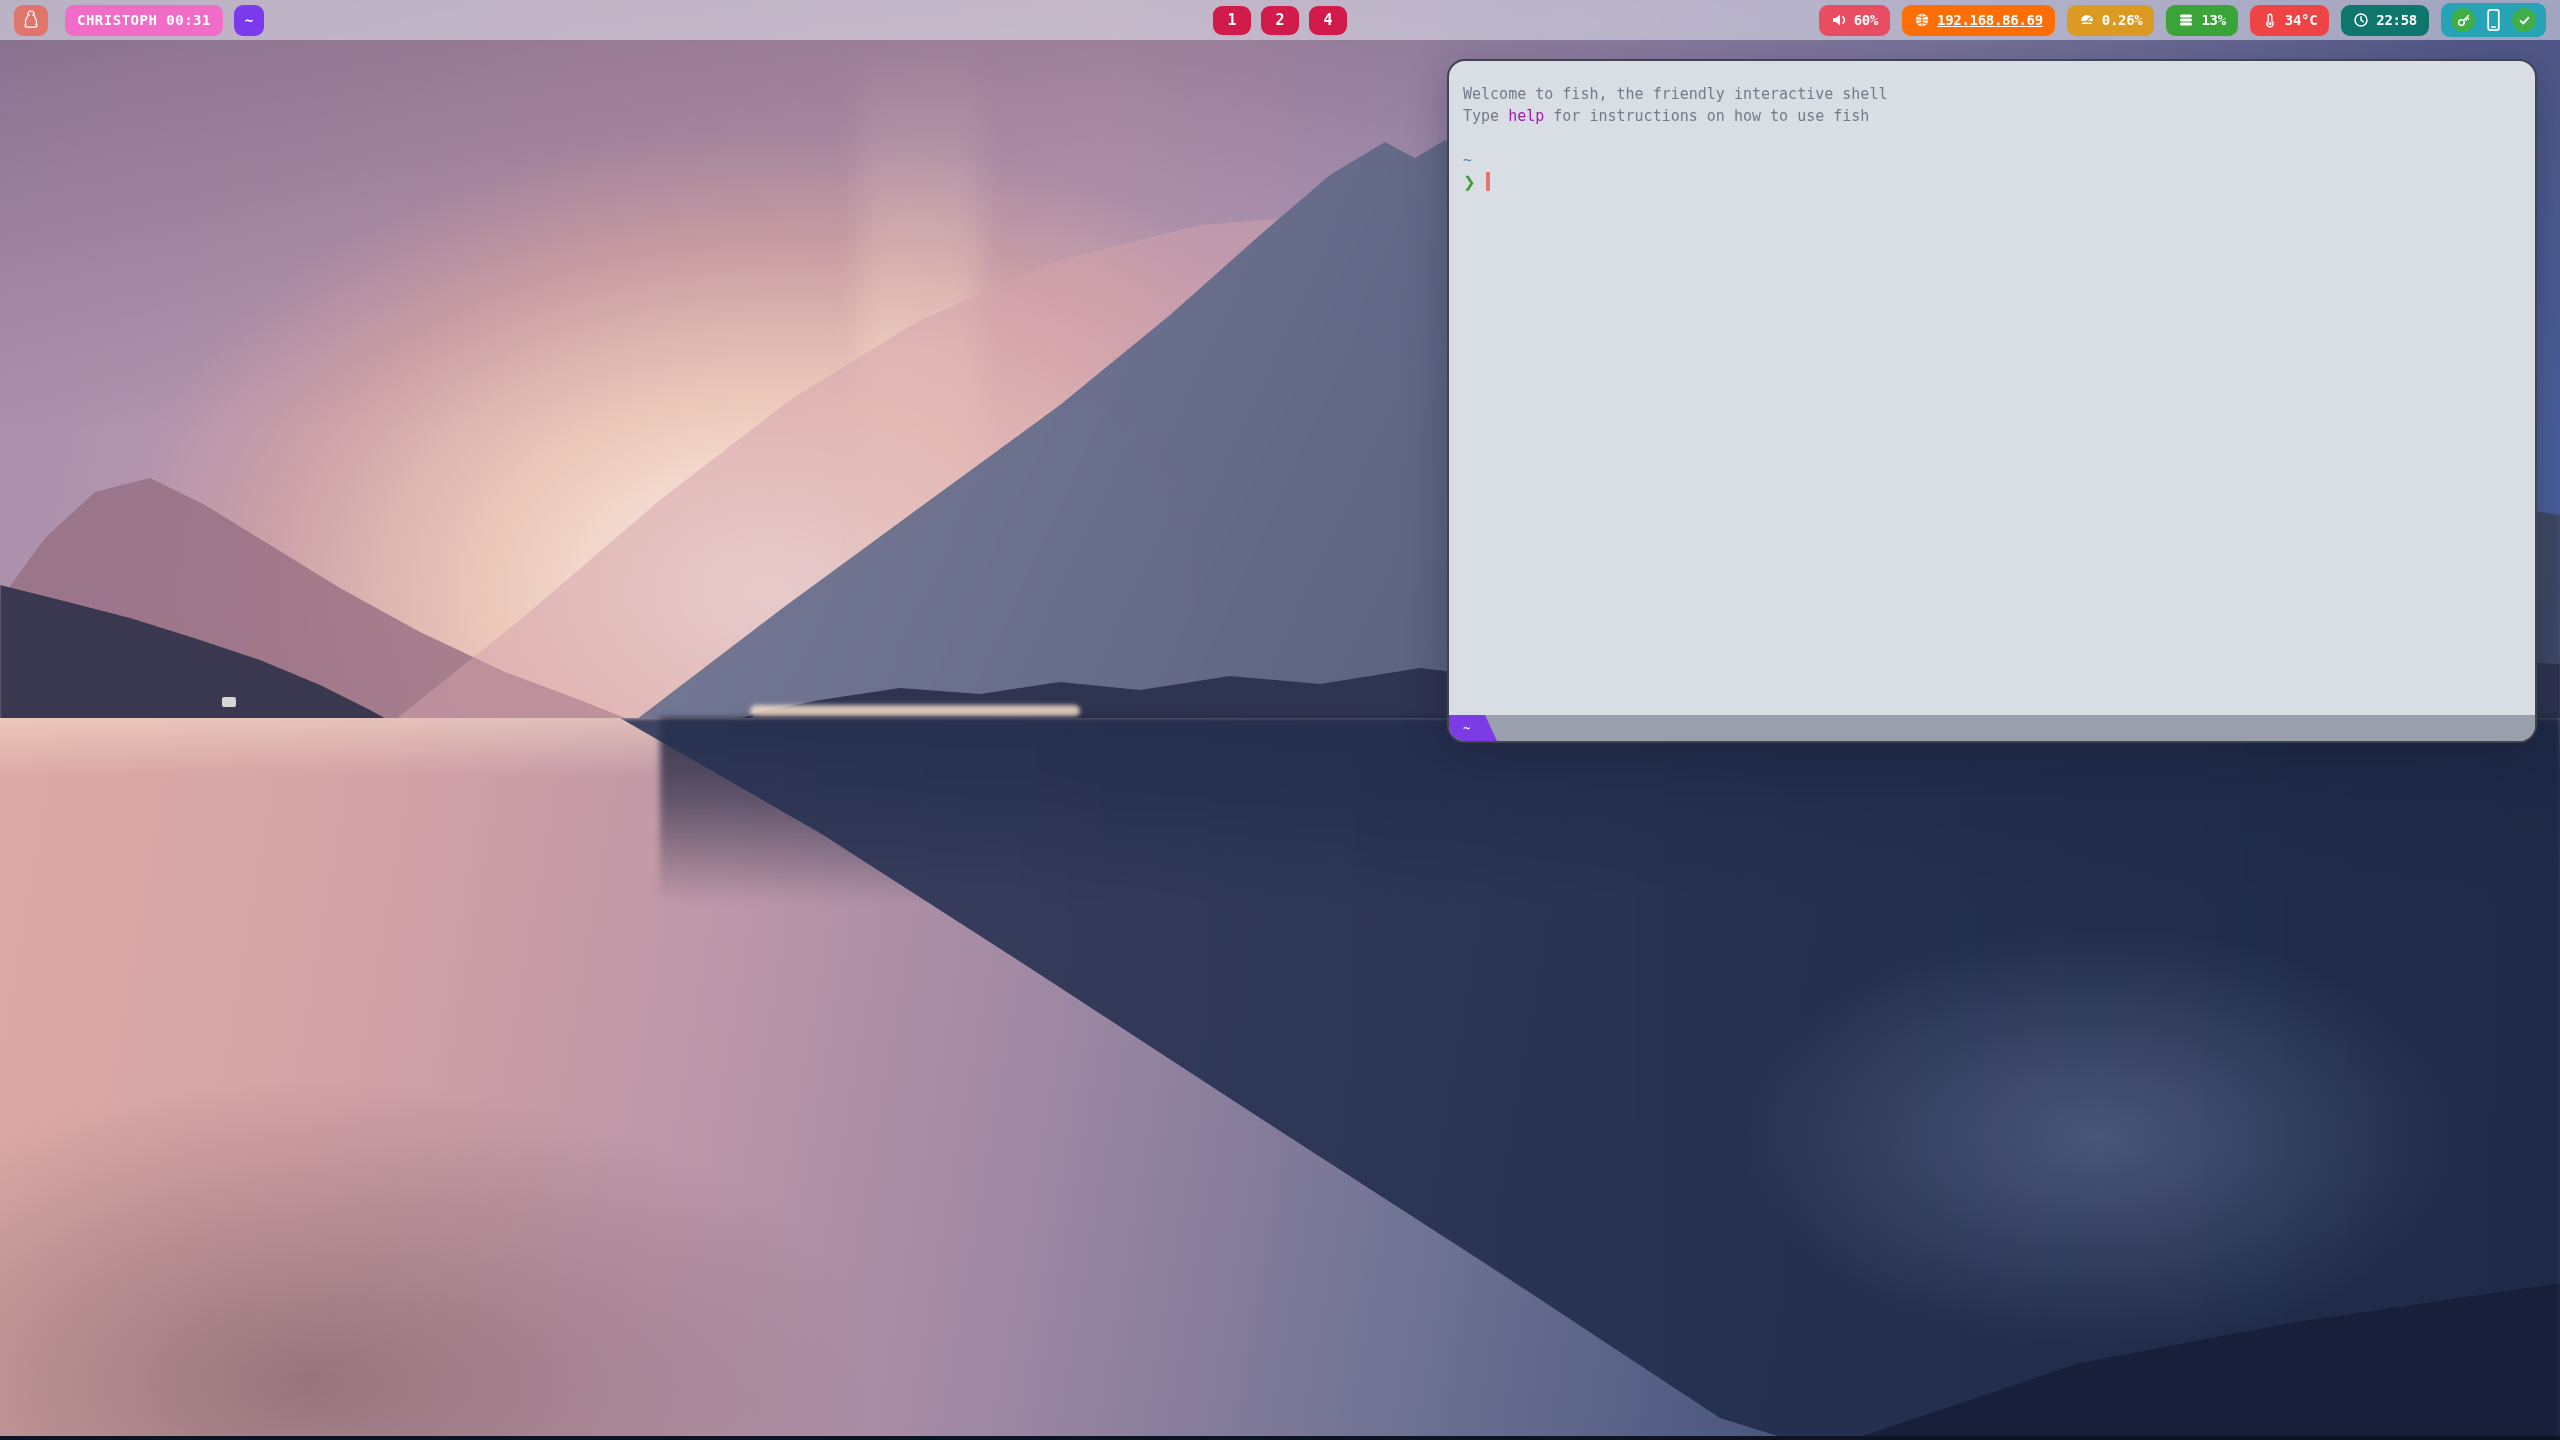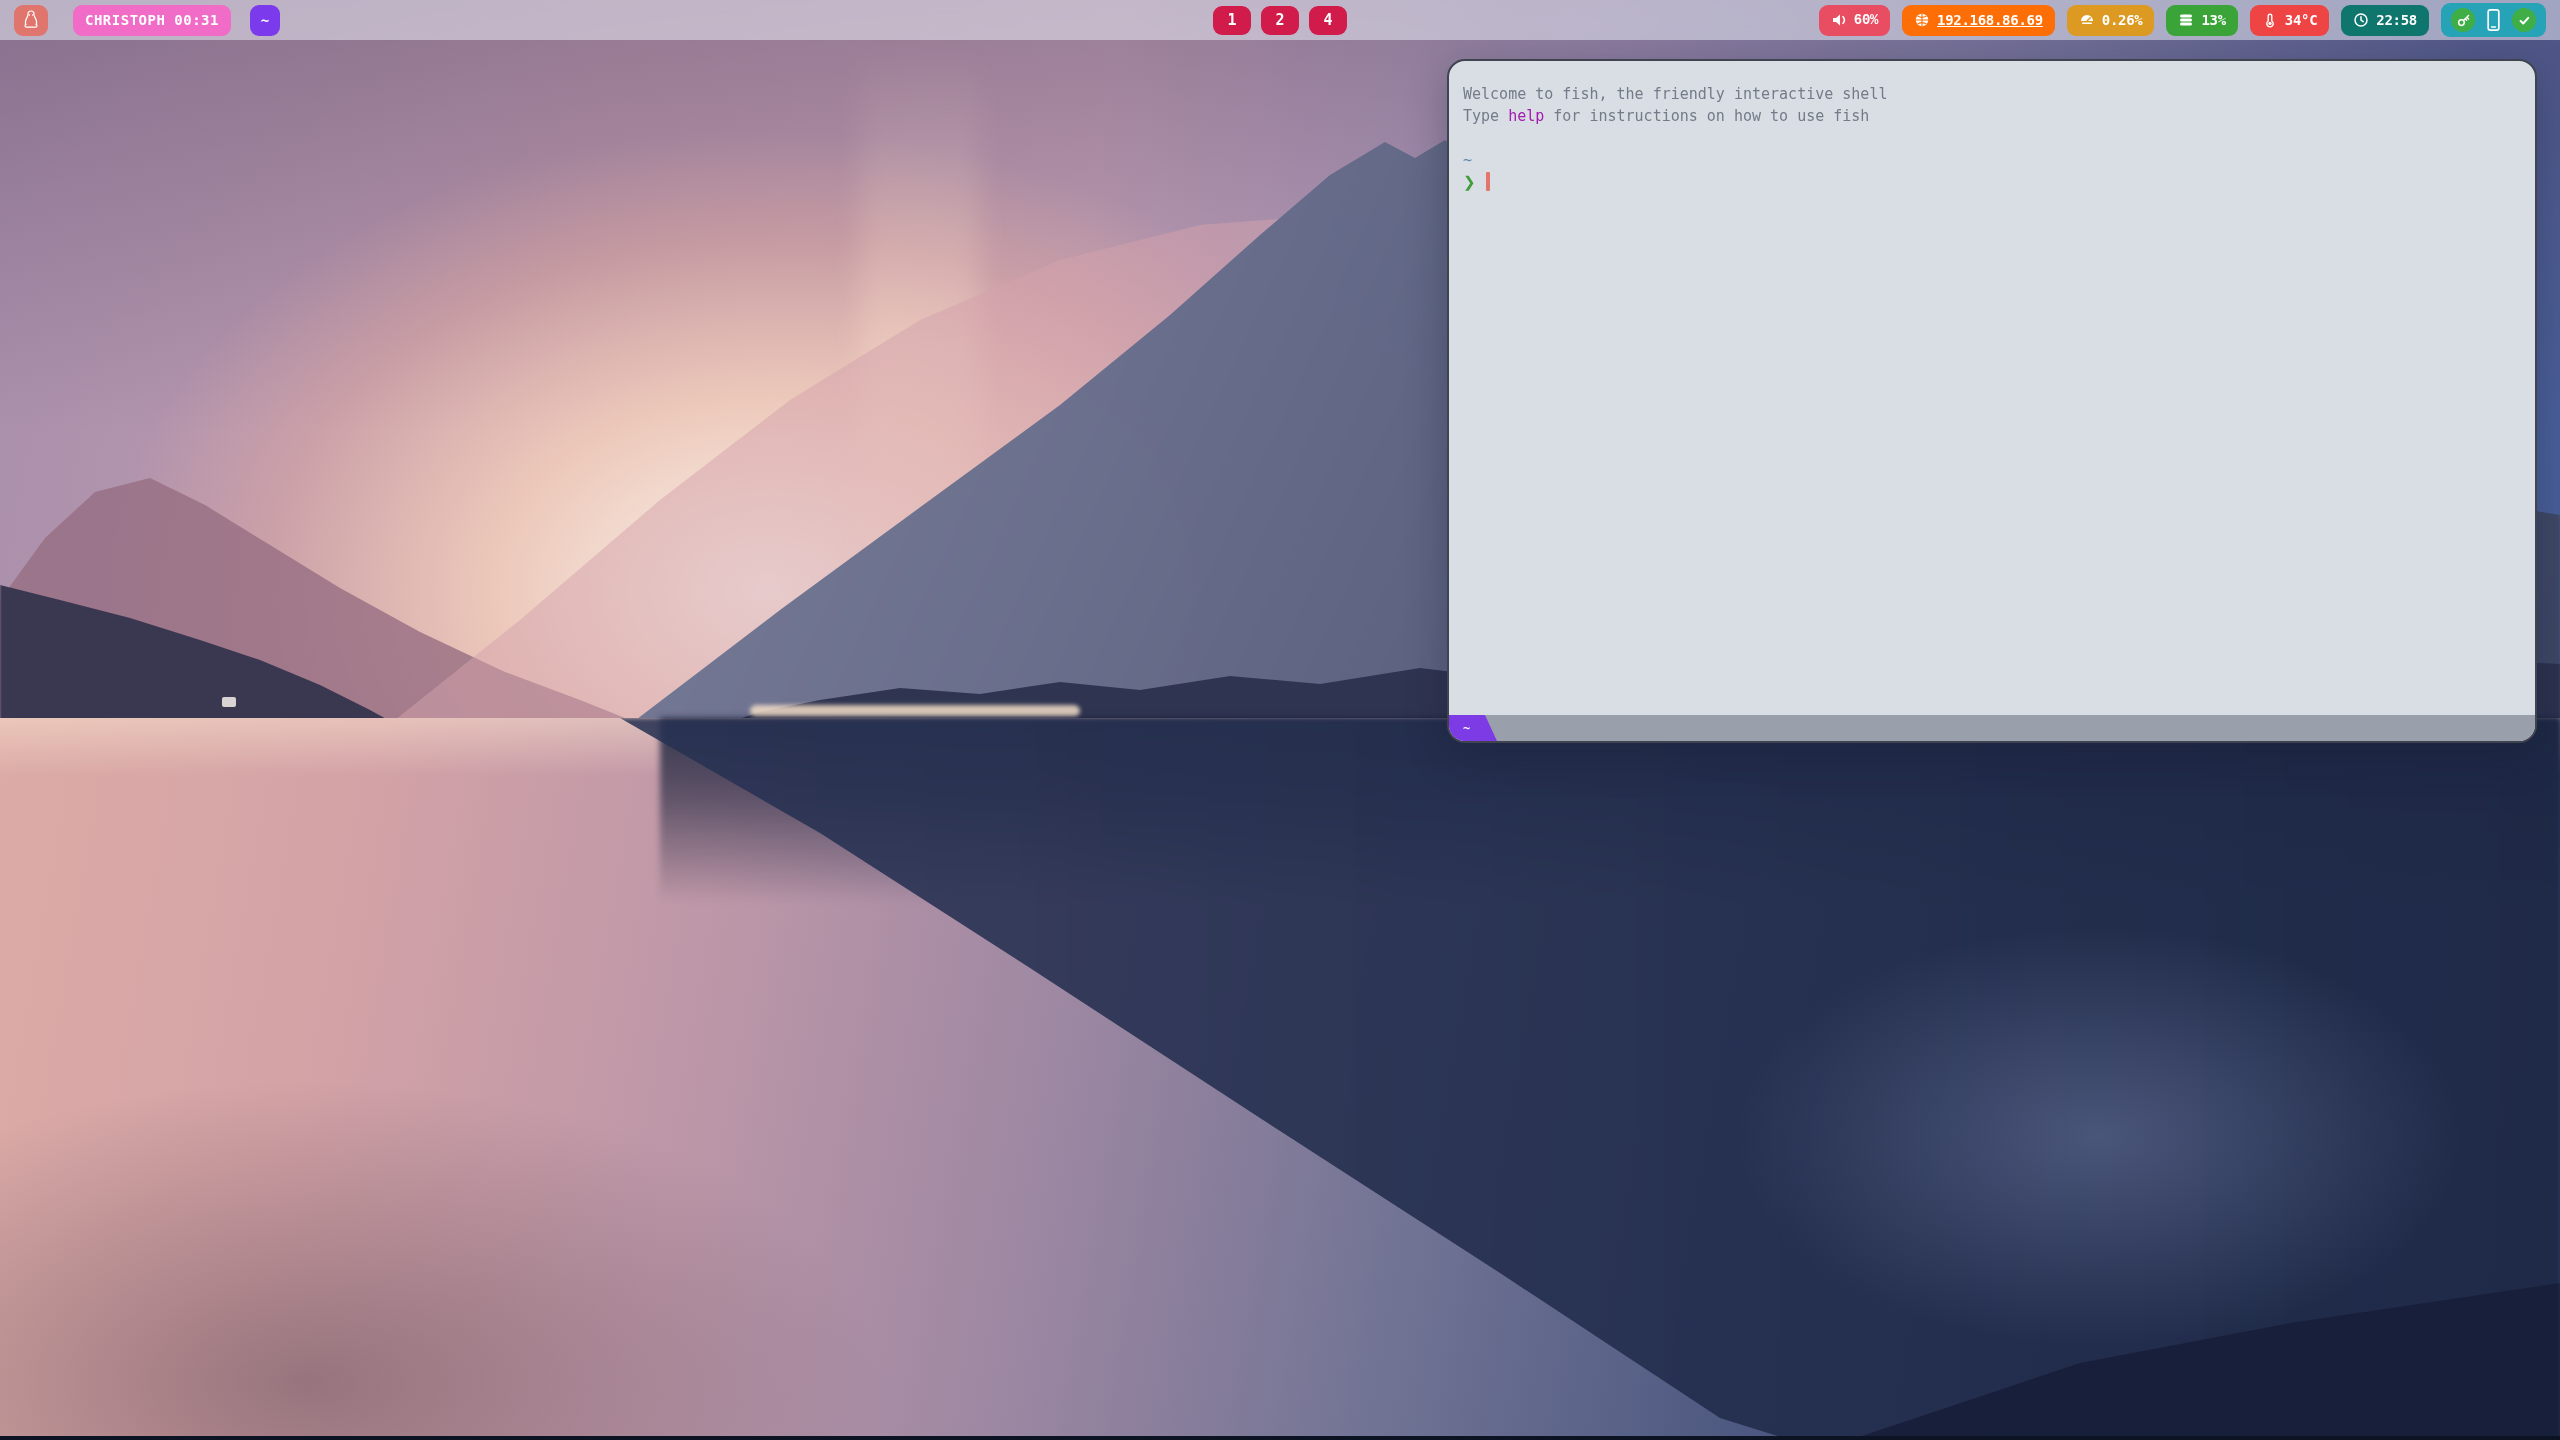--- a/index.html
+++ b/index.html
@@ -46,34 +46,34 @@
   .water-mist-light { position:absolute; inset:0;
     background:radial-gradient(ellipse 520px 300px at 82% 58%, rgba(122,136,176,0.45), rgba(122,136,176,0) 70%); }
   .water-bottom-trees { position:absolute; inset:0; filter:blur(2px); background:rgba(22,30,56,0.9);
     clip-path:polygon(1850px 722px, 2080px 645px, 2290px 605px, 2560px 565px, 2560px 722px); }
   .screen-bottom-edge { position:absolute; left:0; right:0; bottom:0; height:4px; background:#0c1424; }
 
   
   .statusbar { position:absolute; top:0; left:0; right:0; height:40px; z-index:30;
     background:rgba(229,231,243,0.55); backdrop-filter:blur(6px);
     display:flex; align-items:center; padding:0 14px; }
-  .bar-left { display:flex; align-items:center; gap:19px; }
+  .bar-left { display:flex; align-items:center; gap:11px; }
   .badge { height:31px; border-radius:9px; display:inline-flex; align-items:center;
     gap:7px; padding:0 12px; color:#fff; font-weight:bold; font-size:14px;
     letter-spacing:-0.3px; white-space:nowrap; }
   .badge svg { display:block; flex:none; }
   .badge--launcher { width:34px; padding:0; justify-content:center; background:#e0756e; }
   .badge--user { background:#f06cc7; margin-left:6px; letter-spacing:0.5px; }
   .badge--path { background:#7c3aed; width:30px; padding:0; justify-content:center; }
   .workspaces { position:absolute; left:50%; top:0; height:40px; transform:translateX(-50%);
     display:flex; align-items:center; gap:10px; }
   .ws { width:38px; height:29px; border-radius:9px; background:#d11b4a; color:#fff;
     display:flex; align-items:center; justify-content:center; font-weight:bold; font-size:15px; }
   .bar-right { margin-left:auto; display:flex; align-items:center; gap:12px; }
-  .badge--volume { background:#e84d62;font-family:Liberation Mono, monospace; }
+  .badge--volume { background:#e84d62; }
   .badge--network { background:#fd6e06;text-decoration:underline; }
   .badge--cpu { background:#dc9a23; }
   .badge--memory { background:#3aa438; }
   .badge--temperature { background:#ef4444;align-items:center; }
   .badge--clock { background:#0f766e;text-align:right; }
   .tray { height:34px; border-radius:9px; background:#27a3b8; display:flex;
     align-items:center; gap:10px; padding:0 10px; }
   .tray-circle { width:24px; height:24px; border-radius:50%; background:#3fae46;
     display:flex; align-items:center; justify-content:center; }
   .tray-plain { display:flex; align-items:center; justify-content:center; }

